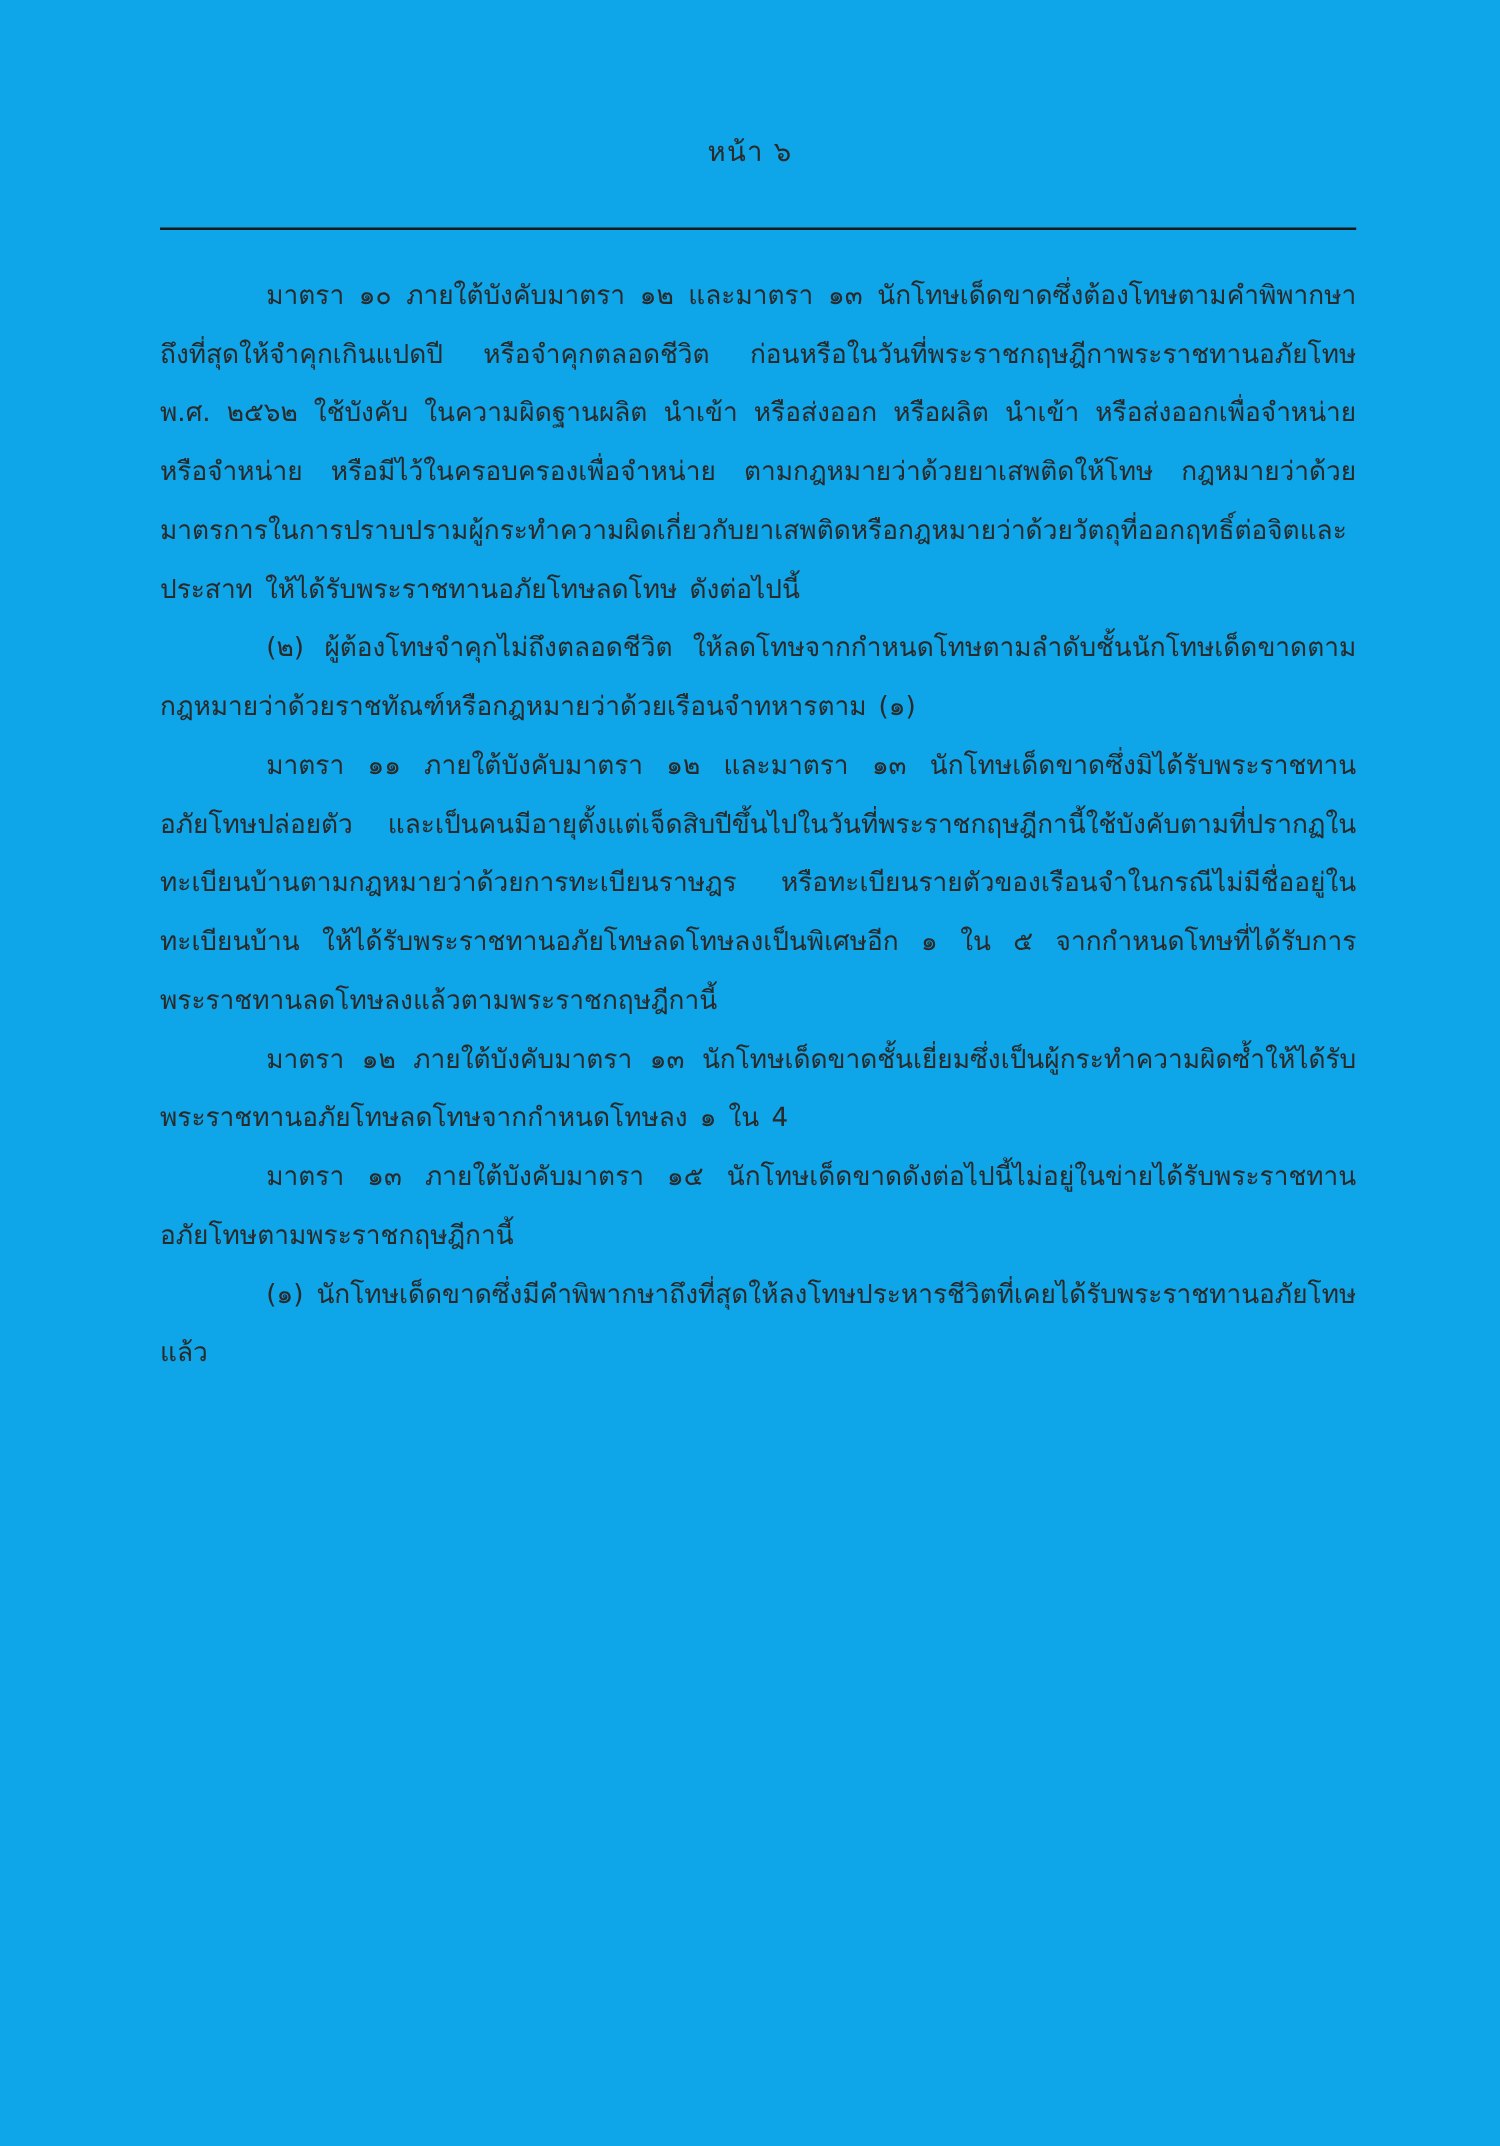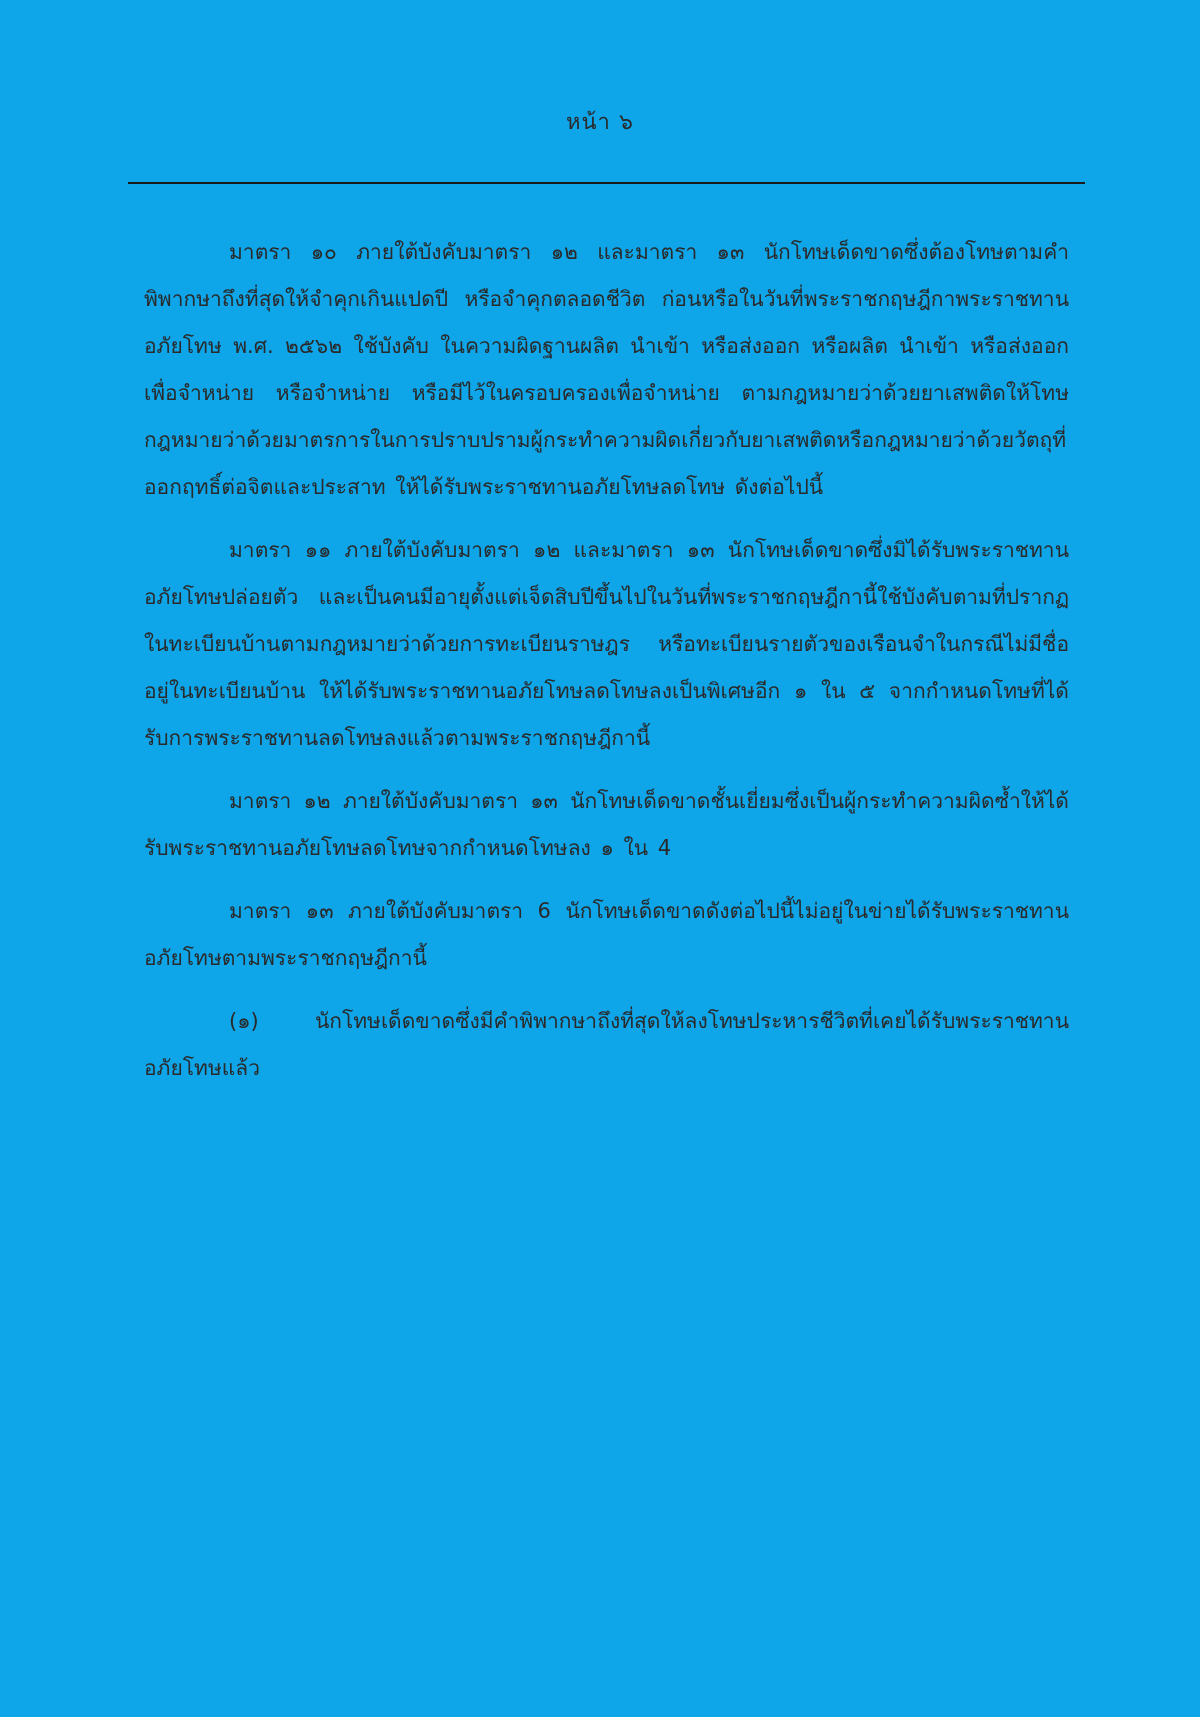--- a/index.html
+++ b/index.html
@@ -21,21 +21,21 @@
     .gazette-header .center { position: absolute; left: 0; width: 957px; top: 0; text-align: center; }
     .gazette-header .right { position: absolute; right: 0; top: 0; word-spacing: 6px; }
     .header-rule {
       position: absolute; top: 182px; left: 128px; width: 957px; height: 0;
       border-top: 2px solid #1a1a1a;
     }
     .body-text {
       position: absolute; top: 213px; left: 128px; width: 957px;
       font-size: 21px; line-height: 47px;
     }
-    .para { margin: 16px; text-align: justify; text-align-last: left; word-spacing: 3px; }
+    .para { margin: 0; text-align: justify; text-align-last: left; word-spacing: 3px; }
     .para.indent { text-indent: 85px; }
     .class-table { margin: 0 0 0 143px; padding: 0; }
     .class-row { display: flex; height: 47px; }
     .class-name { width: 200px; }
     .class-ratio { word-spacing: 10px; }
   </style>
 </head>
 <body>
 
 <div class="page">
@@ -43,22 +43,23 @@
   <div class="page-number">หน้า   ๖</div>
 
 
   <div class="header-rule"></div>
 
   <div class="body-text">
 
     <p class="para indent">มาตรา   ๑๐ ภายใต้บังคับมาตรา ๑๒ และมาตรา ๑๓ นักโทษเด็ดขาดซึ่งต้องโทษตามคำพิพากษาถึงที่สุดให้จำคุกเกินแปดปี  หรือจำคุกตลอดชีวิต  ก่อนหรือในวันที่พระราชกฤษฎีกาพระราชทานอภัยโทษ พ.ศ. ๒๕๖๒ ใช้บังคับ ในความผิดฐานผลิต นำเข้า หรือส่งออก หรือผลิต นำเข้า หรือส่งออกเพื่อจำหน่าย หรือจำหน่าย หรือมีไว้ในครอบครองเพื่อจำหน่าย ตามกฎหมายว่าด้วยยาเสพติดให้โทษ  กฎหมายว่าด้วยมาตรการในการปราบปรามผู้กระทำความผิดเกี่ยวกับยาเสพติดหรือกฎหมายว่าด้วยวัตถุที่ออกฤทธิ์ต่อจิตและประสาท  ให้ได้รับพระราชทานอภัยโทษลดโทษ  ดังต่อไปนี้</p>
 
 
+    <p class="para indent">(๒)  ผู้ต้องโทษจำคุกไม่ถึงตลอดชีวิต  ให้ลดโทษจากกำหนดโทษตามลำดับชั้นนักโทษเด็ดขาดตามกฎหมายว่าด้วยราชทัณฑ์หรือกฎหมายว่าด้วยเรือนจำทหารตาม  (๑)</p>
 
     <p class="para indent">มาตรา   ๑๑ ภายใต้บังคับมาตรา ๑๒ และมาตรา ๑๓ นักโทษเด็ดขาดซึ่งมิได้รับพระราชทานอภัยโทษปล่อยตัว  และเป็นคนมีอายุตั้งแต่เจ็ดสิบปีขึ้นไปในวันที่พระราชกฤษฎีกานี้ใช้บังคับตามที่ปรากฏในทะเบียนบ้านตามกฎหมายว่าด้วยการทะเบียนราษฎร  หรือทะเบียนรายตัวของเรือนจำในกรณีไม่มีชื่ออยู่ในทะเบียนบ้าน  ให้ได้รับพระราชทานอภัยโทษลดโทษลงเป็นพิเศษอีก  ๑  ใน  ๕  จากกำหนดโทษที่ได้รับการพระราชทานลดโทษลงแล้วตามพระราชกฤษฎีกานี้</p>
 
     <p class="para indent">มาตรา   ๑๒ ภายใต้บังคับมาตรา ๑๓ นักโทษเด็ดขาดชั้นเยี่ยมซึ่งเป็นผู้กระทำความผิดซ้ำให้ได้รับพระราชทานอภัยโทษลดโทษจากกำหนดโทษลง  ๑  ใน  4</p>
 
-    <p class="para indent">มาตรา   ๑๓ ภายใต้บังคับมาตรา 6 นักโทษเด็ดขาดดังต่อไปนี้ไม่อยู่ในข่ายได้รับพระราชทานอภัยโทษตามพระราชกฤษฎีกานี้</p>
+    <p class="para indent">มาตรา   ๑๓ ภายใต้บังคับมาตรา ๑๕ นักโทษเด็ดขาดดังต่อไปนี้ไม่อยู่ในข่ายได้รับพระราชทานอภัยโทษตามพระราชกฤษฎีกานี้</p>
     <p class="para indent">(๑)  นักโทษเด็ดขาดซึ่งมีคำพิพากษาถึงที่สุดให้ลงโทษประหารชีวิตที่เคยได้รับพระราชทานอภัยโทษแล้ว</p>
 
   </div>
 </div>
 
 </body></html>

